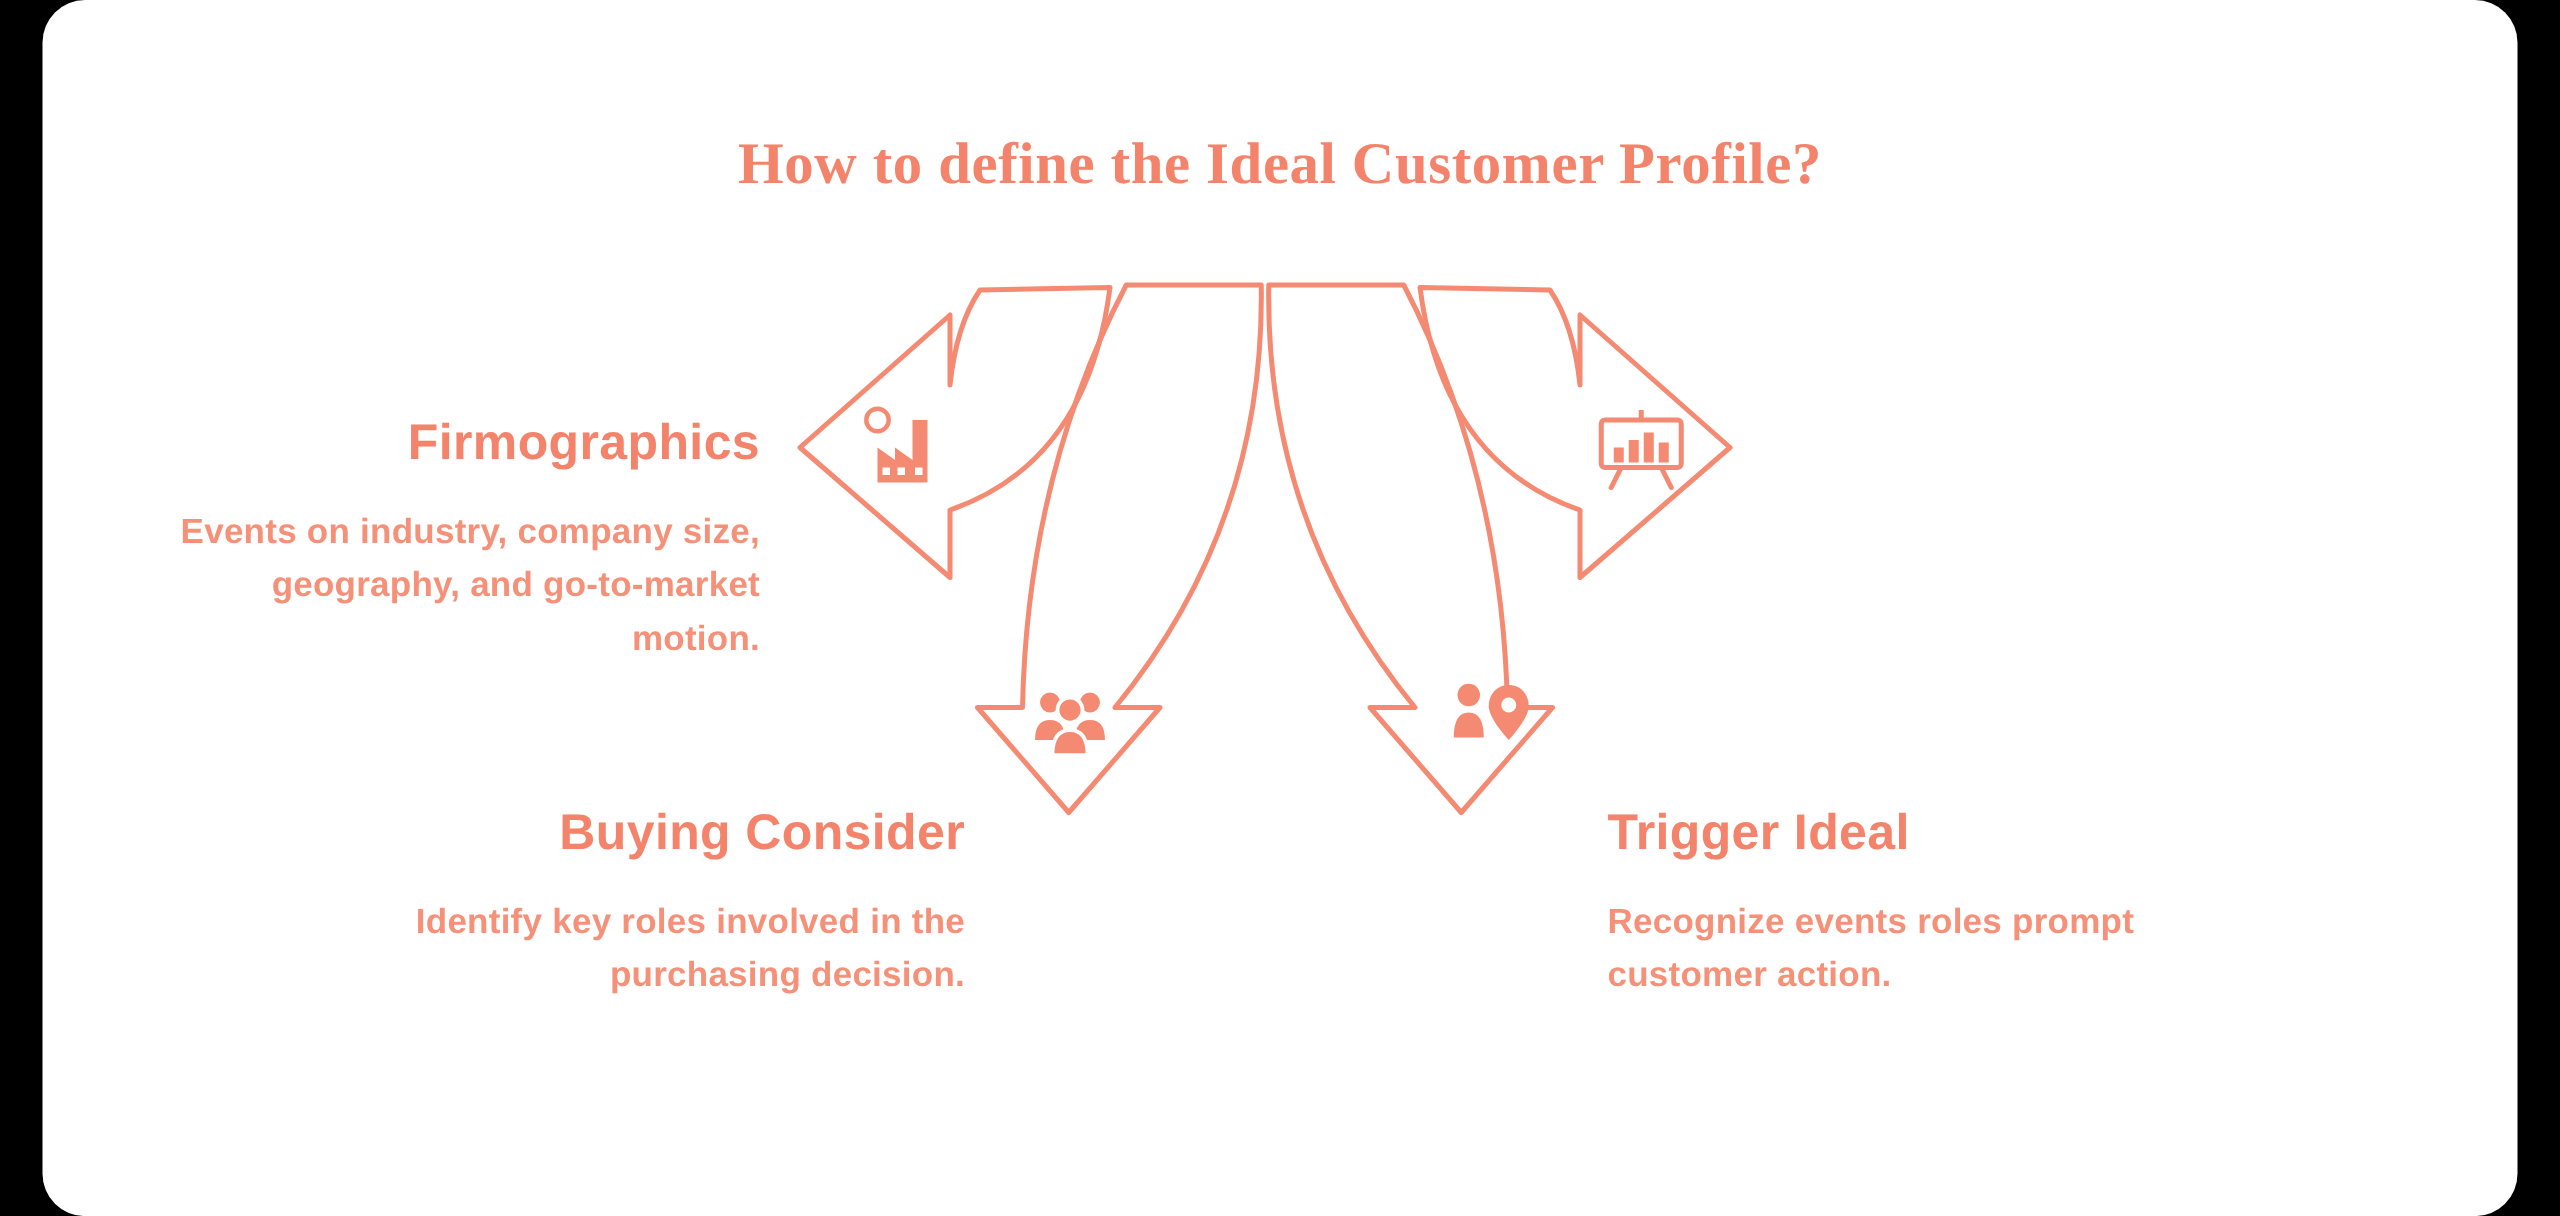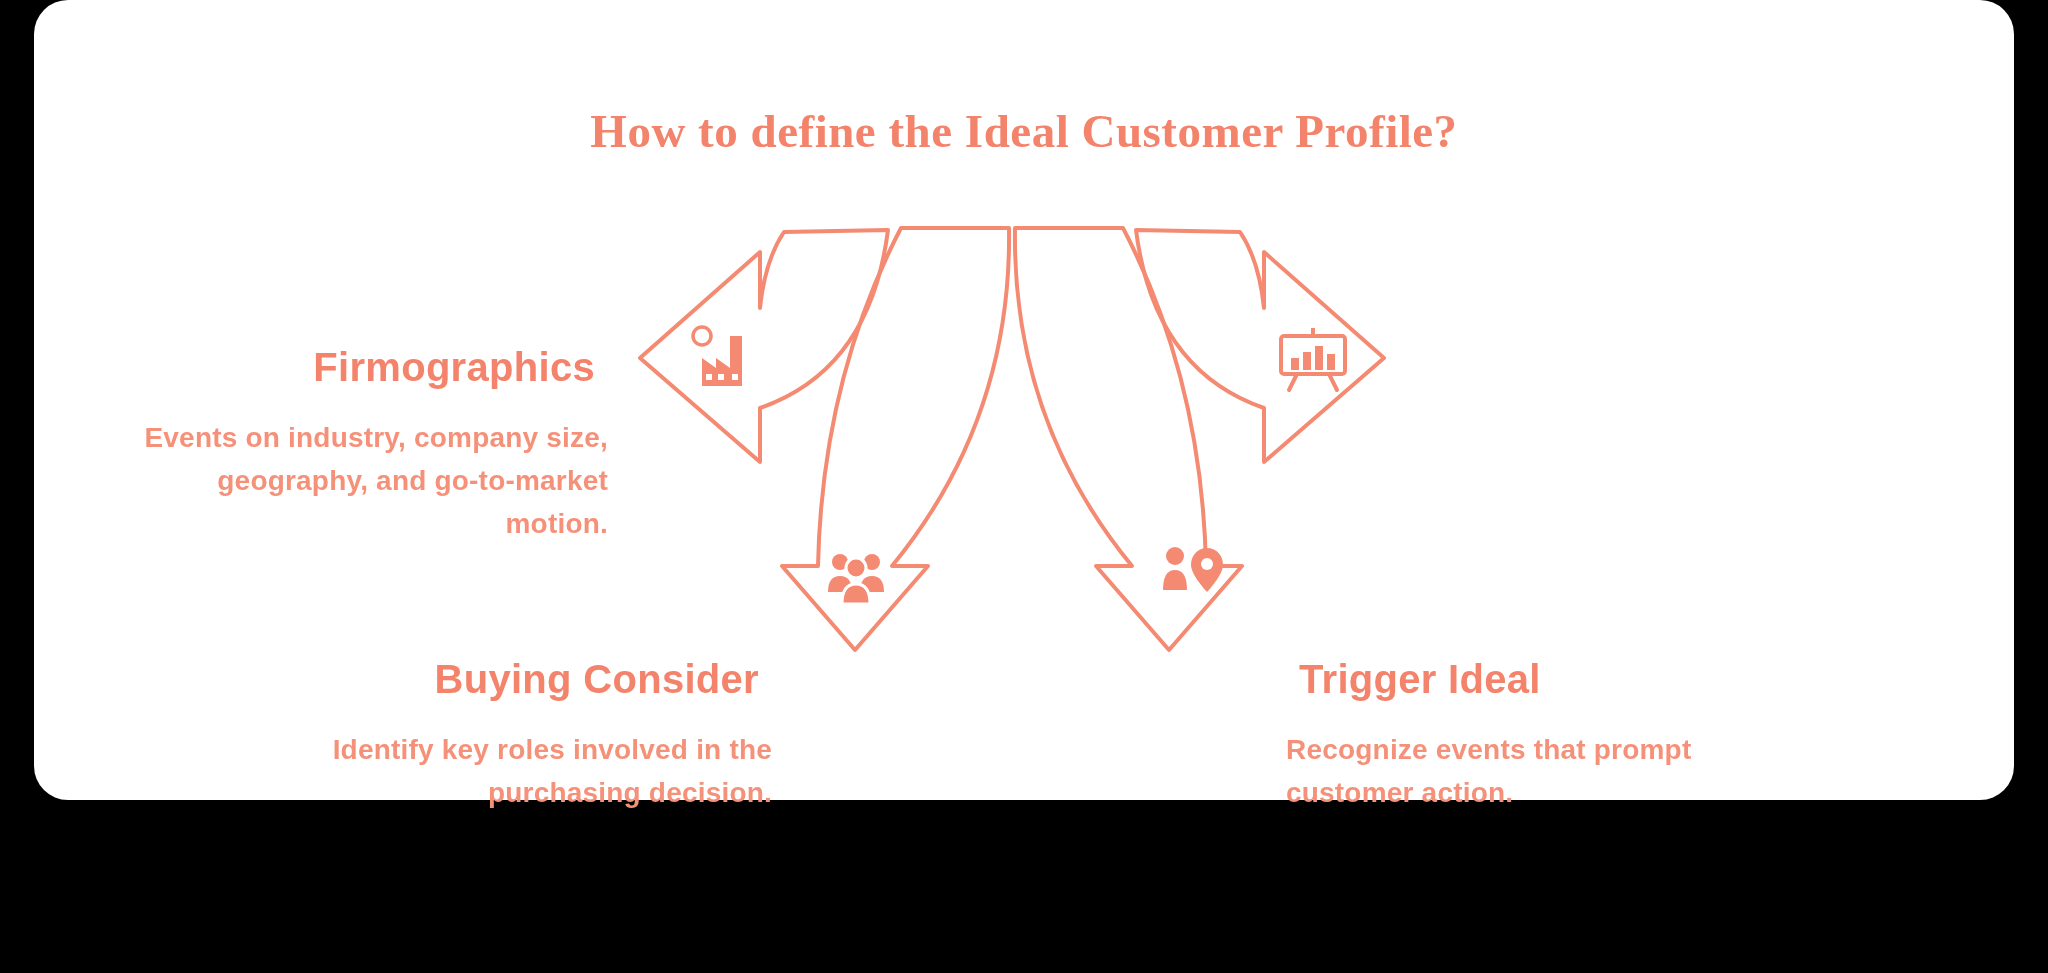--- a/index.html
+++ b/index.html
@@ -6,21 +6,21 @@
     margin: 0;
     padding: 0;
     background: #000000;
     width: 2048px;
     height: 973px;
     overflow: hidden;
   }
   .stage {
     position: relative;
     width: 2048px;
-    height: 800px;
+    height: 973px;
     font-family: "Liberation Sans", sans-serif;
   }
   .canvas-bg {
     position: absolute;
     left: 34px;
     right: 34px;
     top: 0;
     bottom: 0;
     background: #ffffff;
     border-radius: 34px;
@@ -43,21 +43,21 @@
     left: 0;
     top: 0;
     width: 2048px;
     height: 973px;
     pointer-events: none;
   }
   .section {
     position: absolute;
   }
   .section h2 {
-    margin: 13px;
+    margin: 0;
     font-size: 40px;
     font-weight: 700;
     color: #f4836b;
     letter-spacing: 0.3px;
   }
   .section p {
     margin: 26px 0 0 0;
     font-size: 28px;
     font-weight: 700;
     line-height: 43px;
@@ -131,16 +131,16 @@
   </div>
 
 
   <div class="section sec-buying align-right">
     <h2>Buying Consider</h2>
     <p>Identify key roles involved in the purchasing decision.</p>
   </div>
 
   <div class="section sec-trigger align-left">
     <h2>Trigger Ideal</h2>
-    <p>Recognize events that prompt customer action.</p>
+    <p>Recognize events roles prompt customer action.</p>
   </div>
 
 </div>
 
 </body></html>

